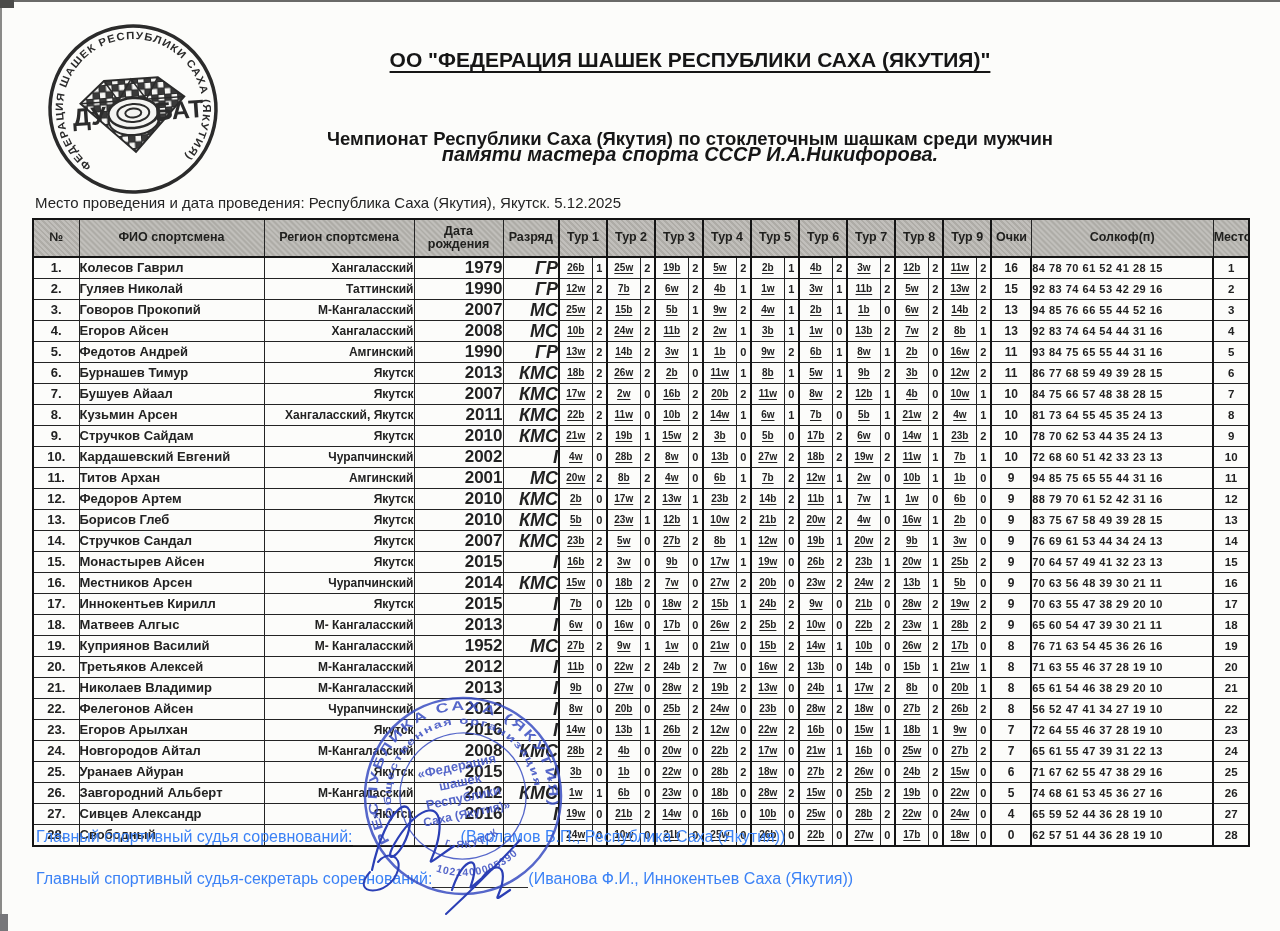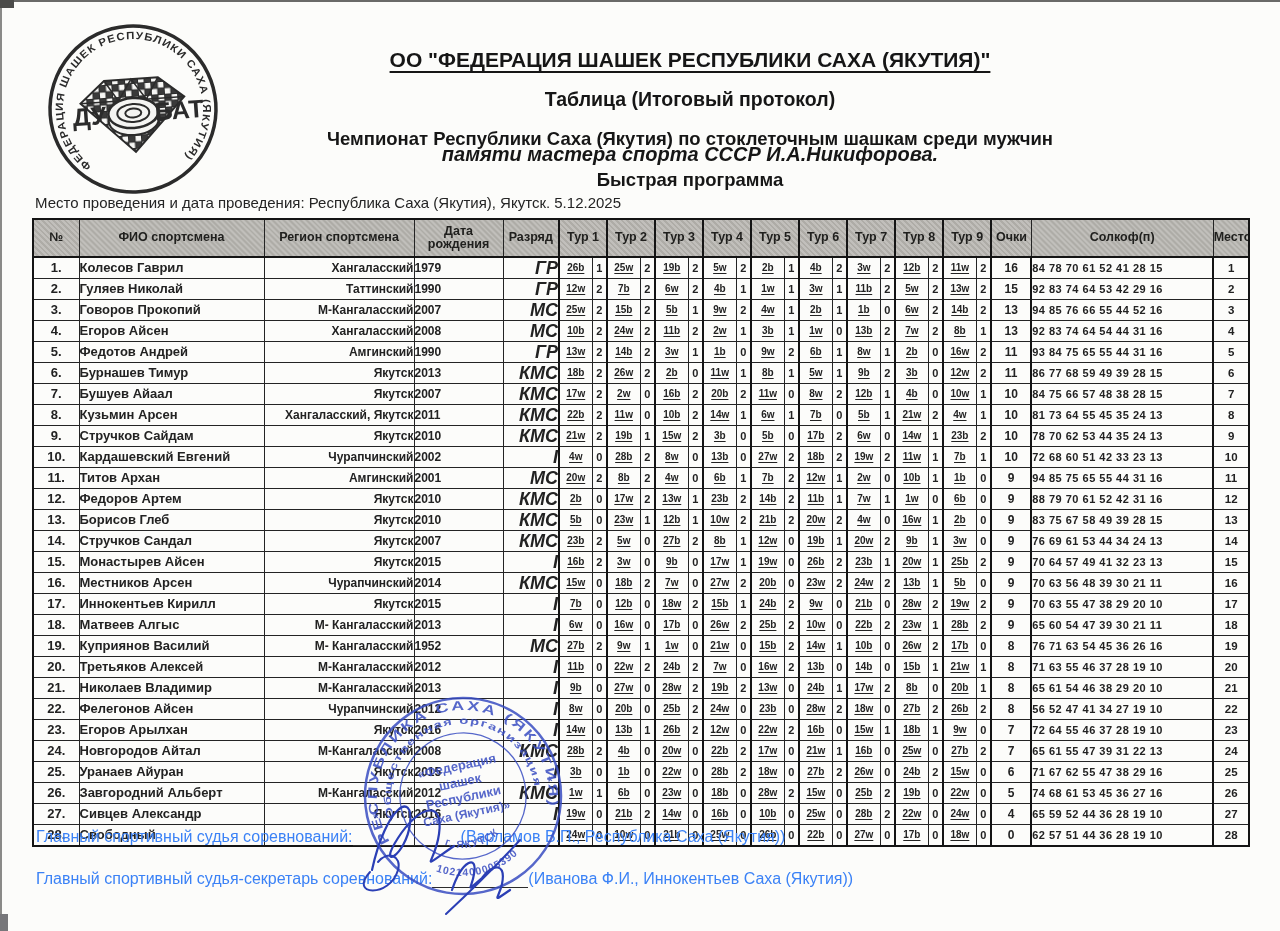--- a/index.html
+++ b/index.html
@@ -18,21 +18,21 @@
   .t5{top:169px;font-size:18.5px;}
   .venue{position:absolute;left:35px;top:194px;font-size:15px;font-weight:400;color:#242424;}
 
   table.results{position:absolute;left:32px;top:218px;width:1216px;border-collapse:collapse;table-layout:fixed;border:2px solid #141414;}
   .results th,.results td{border:1px solid #242424;overflow:hidden;white-space:nowrap;padding:0;}
   .results thead th{height:36px;background:#b7b5b0;background-image:repeating-linear-gradient(45deg,rgba(255,255,255,.14) 0 2px,rgba(0,0,0,.05) 2px 4px);font-size:12.5px;font-weight:700;color:#20201e;white-space:normal;line-height:1.05;border-bottom:2px solid #141414;}
   .results tbody td{height:20px;line-height:20px;font-weight:700;color:#222;}
   .c-num{text-align:center;font-size:13px;}
   .c-name{text-align:left;padding-left:6px;font-size:13px;}
   .c-region{text-align:right;padding-left:5px;font-size:12px;}
-  .c-birth{text-align:left;font-size:12px;}
+  .c-birth{text-align:right;font-size:17px;}
   .c-rank{text-align:right;font-size:18px;font-style:italic;}
   .c-opp{text-align:center;font-size:10px;text-decoration:underline;text-underline-offset:2px;border-left:2px solid #141414 !important;}
   .c-res{text-align:center;font-size:11px;}
   .c-pts{text-align:center;font-size:12px;border-left:2px solid #141414 !important;}
   .c-solk{text-align:left;font-size:11px;letter-spacing:.5px;border-left:2px solid #141414 !important;}
   .c-place{text-align:center;font-size:11.5px;border-left:2px solid #141414 !important;}
   th.h-tur{border-left:2px solid #141414;border-right:2px solid #141414;}
 
   .footer-line{position:absolute;left:36px;font-size:16px;font-weight:400;color:#3b82f6;}
   .f1{top:828px;}
@@ -75,24 +75,22 @@
         <ellipse cx="0" cy="-3" rx="25" ry="15" fill="#f4f4f2" stroke="#2b2b2b" stroke-width="2.5"></ellipse>
         <ellipse cx="0" cy="-3" rx="16" ry="9" fill="none" stroke="#2b2b2b" stroke-width="2"></ellipse>
         <ellipse cx="0" cy="-3" rx="8" ry="4.5" fill="none" stroke="#2b2b2b" stroke-width="2"></ellipse>
         <text x="-44" y="6" text-anchor="middle" font-size="25" font-weight="700" fill="#2b2b2b" stroke="none">ДУ</text>
         <text x="46" y="6" text-anchor="middle" font-size="25" font-weight="700" fill="#2b2b2b" stroke="none">БАТ</text>
       </g>
     </g>
   </svg>
 
   <div class="title t1">ОО "ФЕДЕРАЦИЯ ШАШЕК РЕСПУБЛИКИ САХА (ЯКУТИЯ)"</div>
-  <div class="title t2">Таблица (Итоговый протокол)</div>
   <div class="title t3">Чемпионат Республики Саха (Якутия) по стоклеточным шашкам среди мужчин</div>
   <div class="title t4">памяти мастера спорта СССР И.А.Никифорова.</div>
-  <div class="title t5">Быстрая программа</div>
   <div class="venue">Место проведения и дата проведения: Республика Саха (Якутия), Якутск. 5.12.2025</div>
 
   <table class="results">
     <colgroup>
         <col style="width: 46px;">
         <col style="width: 185px;">
         <col style="width: 150px;">
         <col style="width: 89px;">
         <col style="width: 56px;">
         <col style="width: 33px;">

